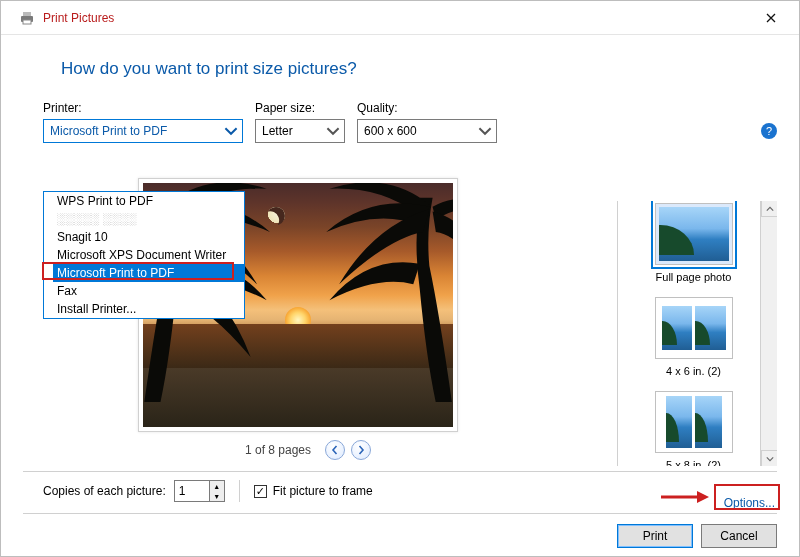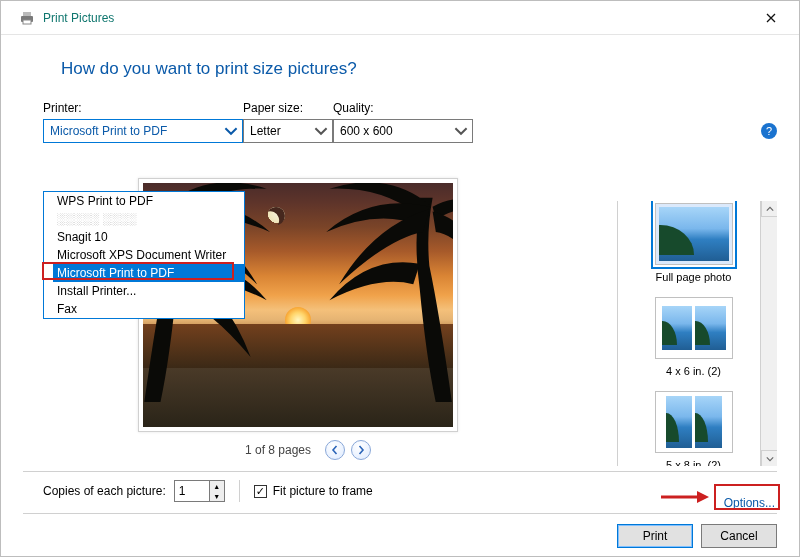--- a/index.html
+++ b/index.html
@@ -22,37 +22,38 @@
     height: 34px;
     display: flex;
     align-items: center;
     padding: 0 8px 0 18px;
     border-bottom: 1px solid #e5e5e5;
   }
   .titlebar .tb-icon {
     width: 16px; height: 16px;
     margin-right: 8px;
   }
-  .titlebar .tb-title { font-size: 12px; color: #0f766e; }
+  .titlebar .tb-title { font-size: 12px; color: #b91c1c; }
   .titlebar .close {
     margin-left: auto;
     width: 40px; height: 30px;
     display: flex; align-items: center; justify-content: center;
     font-size: 16px; color: #111;
     cursor: pointer;
   }
   .heading {
     color: #0b5aa9;
     font-size: 17px;
     padding: 24px 28px 14px 60px;
   }
   .row-labels, .row-controls {
     display: flex;
     align-items: center;
     padding: 0 28px 0 42px;
+    gap: 12px;
   }
   .row-labels { margin-top: 8px; }
   .label { font-size: 12px; }
   .printer-col { width: 200px; }
   .paper-col   { width: 90px; }
   .quality-col { width: 140px; }
   .combo {
     height: 24px;
     border: 1px solid #7a7a7a;
     background: #fff;
@@ -442,22 +443,22 @@
     </div>
     <div class="help-icon">?</div>
   </div>
 
   <div class="dd" id="dd">
       <div class="dd-item">WPS Print to PDF</div>
       <div class="dd-item blur">░░░░░ ░░░░</div>
       <div class="dd-item">Snagit 10</div>
       <div class="dd-item">Microsoft XPS Document Writer</div>
       <div class="dd-item hl">Microsoft Print to PDF</div>
+      <div class="dd-item">Fax</div>
       <div class="dd-item">Install Printer...</div>
-      <div class="dd-item">Fax</div>
     </div>
   <div class="dd-redbox"></div>
 
   <div class="content">
     <div class="preview-pane">
       <div class="preview-frame">
         <div class="page">
           <div class="photo">
             <div class="sky"></div>
             <div class="moon"></div>

